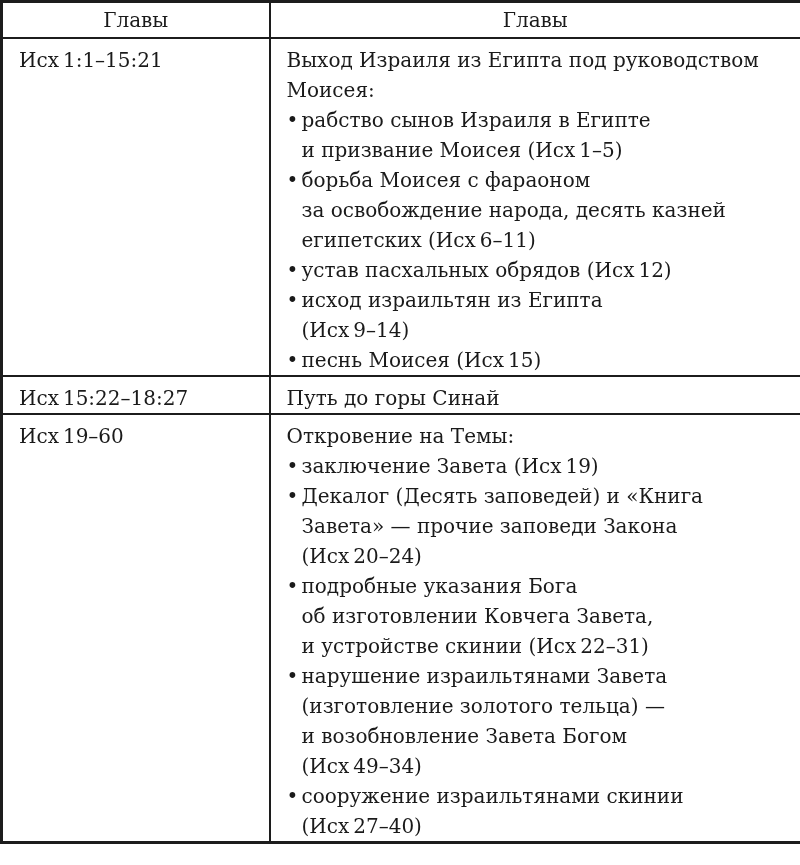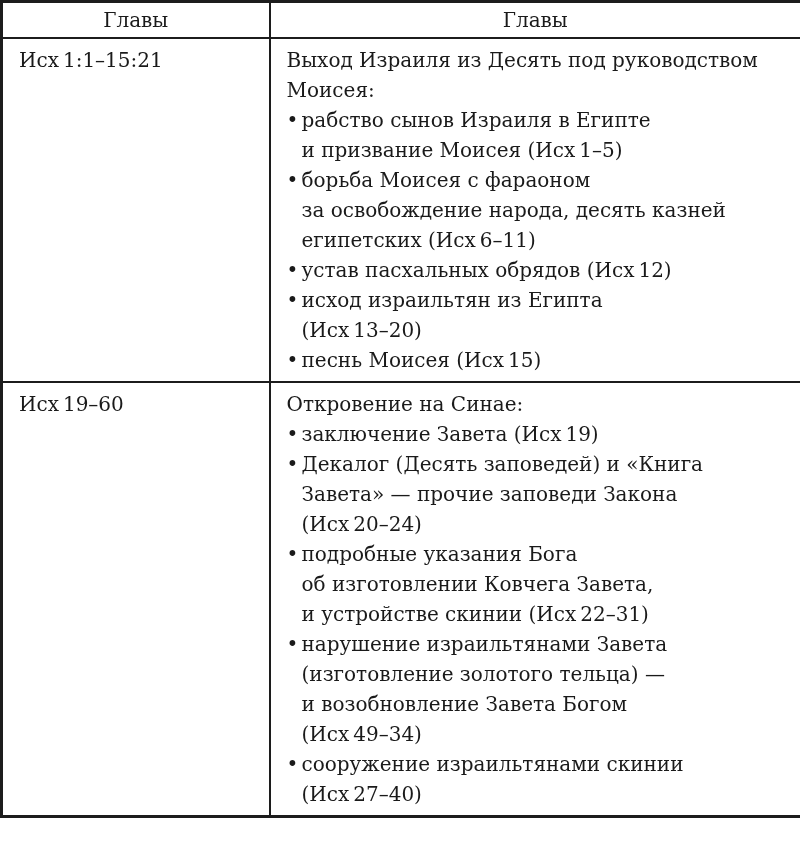--- a/index.html
+++ b/index.html
@@ -30,21 +30,21 @@
     border: 2px solid #1c1c1c;
     vertical-align: top;
     box-sizing: border-box;
   }
   table.overview th {
     font-weight: normal;
     padding: 2px 4px 2px 4px;
     height: 34px;
   }
   table.overview td {
-    padding: 6px 14px 6px 16px;
+    padding: 6px 14px 0 16px;
     text-align: left;
   }
   .pre {
     white-space: pre-line;
   }
   .bullet-item {
     display: flex;
     align-items: flex-start;
   }
   .bullet-dot {
@@ -70,54 +70,62 @@
         <th>Главы</th>
         <th>Главы</th>
       </tr>
     </thead>
     <tbody>
       <tr>
         <td>
           <div class="pre">Исх 1:1–15:21</div>
         </td>
         <td>
-          <div class="pre">Выход Израиля из Десять под руководством
+          <div class="pre">Выход Израиля из Египта под руководством
 Моисея:</div>
           <div class="bullet-item">
             <span class="bullet-dot">•</span>
             <span class="bullet-text">рабство сынов Израиля в Египте
 и призвание Моисея (Исх 1–5)</span>
           </div>
           <div class="bullet-item">
             <span class="bullet-dot">•</span>
             <span class="bullet-text">борьба Моисея с фараоном
 за освобождение народа, десять казней
 египетских (Исх 6–11)</span>
           </div>
           <div class="bullet-item">
             <span class="bullet-dot">•</span>
             <span class="bullet-text">устав пасхальных обрядов (Исх 12)</span>
           </div>
           <div class="bullet-item">
             <span class="bullet-dot">•</span>
             <span class="bullet-text">исход израильтян из Египта
-(Исх 13–20)</span>
+(Исх 9–14)</span>
           </div>
           <div class="bullet-item">
             <span class="bullet-dot">•</span>
             <span class="bullet-text">песнь Моисея (Исх 15)</span>
           </div>
         </td>
       </tr>
       <tr>
         <td>
+          <div class="pre">Исх 15:22–18:27</div>
+        </td>
+        <td>
+          <div class="pre">Путь до горы Синай</div>
+        </td>
+      </tr>
+      <tr>
+        <td>
           <div class="pre">Исх 19–60</div>
         </td>
         <td>
-          <div class="pre">Откровение на Синае:</div>
+          <div class="pre">Откровение на Темы:</div>
           <div class="bullet-item">
             <span class="bullet-dot">•</span>
             <span class="bullet-text">заключение Завета (Исх 19)</span>
           </div>
           <div class="bullet-item">
             <span class="bullet-dot">•</span>
             <span class="bullet-text">Декалог (Десять заповедей) и «Книга
 Завета» — прочие заповеди Закона
 (Исх 20–24)</span>
           </div>

